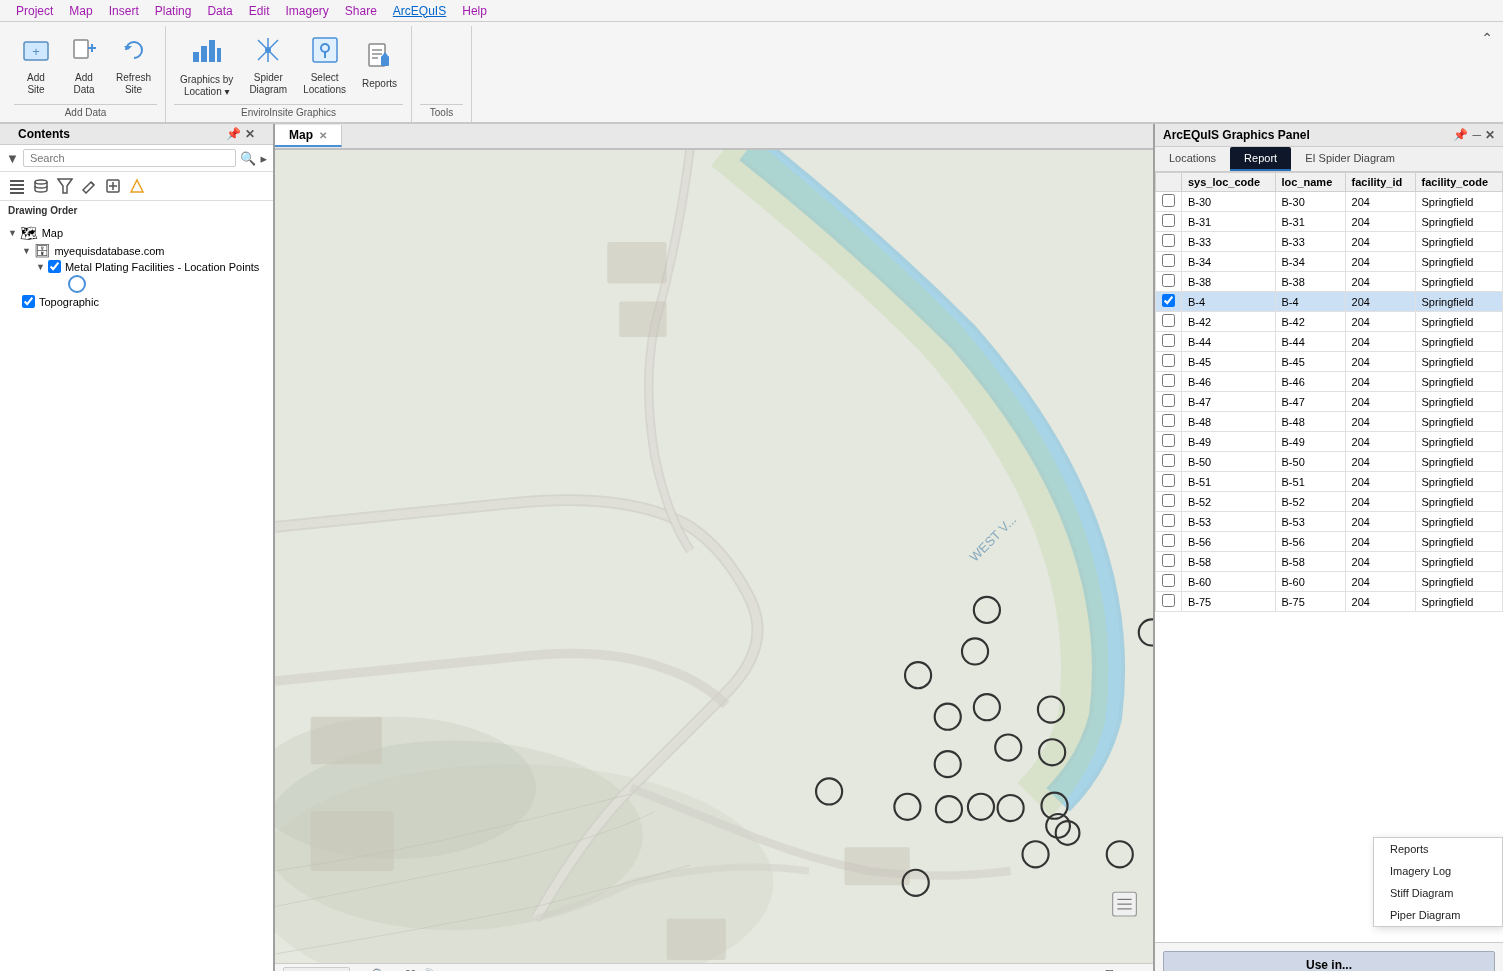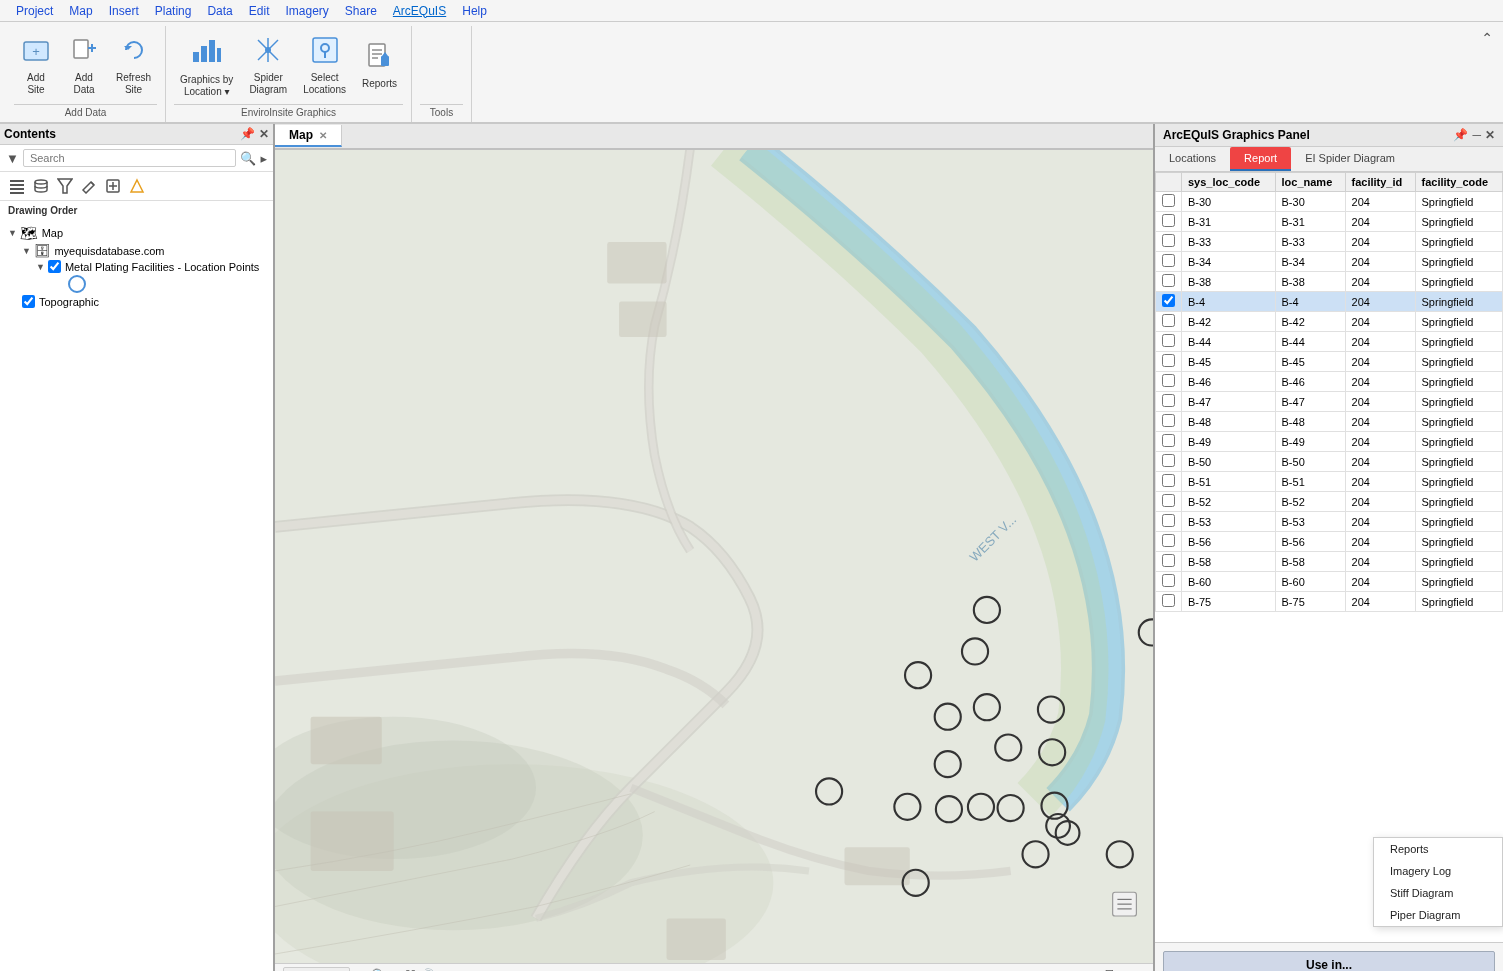--- a/index.html
+++ b/index.html
@@ -11,21 +11,21 @@
       align-items: center;
       background: #f5f5f5;
       border-bottom: 1px solid #ccc;
       padding: 2px 8px;
       height: 22px;
     }
     .menu-item {
       padding: 2px 8px;
       cursor: pointer;
       font-size: 12px;
-      color: #1d4ed8;
+      color: #a21caf;
     }
     .menu-item.active { text-decoration: underline; color: #0066cc; }
 
     
     .ribbon {
       background: #f5f5f5;
       border-bottom: 2px solid #c8c8c8;
       display: flex;
       flex-direction: column;
     }
@@ -88,21 +88,21 @@
       border-right: 2px solid #a0a0a0;
       display: flex;
       flex-direction: column;
       min-height: 0;
     }
     .panel-header {
       display: flex;
       align-items: center;
       justify-content: space-between;
       background: #e8e8e8;
-      padding: 3px 4px;
+      padding: 3px 18px;
       border-bottom: 1px solid #ccc;
       font-weight: bold;
       font-size: 12px;
     }
     .panel-header-icons { display: flex; gap: 4px; color: #555; }
     .panel-search {
       display: flex;
       align-items: center;
       padding: 4px 6px;
       border-bottom: 1px solid #ddd;
@@ -251,21 +251,21 @@
       border-bottom: 1px solid #ccc;
     }
     .gp-tab {
       padding: 5px 14px;
       font-size: 11px;
       cursor: pointer;
       border-bottom: 2px solid transparent;
       color: #444;
     }
     .gp-tab.active {
-      background: #ef4444;
+      background: #0f172a;
       color: #fff;
       border-bottom: 2px solid #2a70b9;
       border-radius: 2px 2px 0 0;
     }
     .gp-table {
       flex: 1;
       overflow-y: auto;
       font-size: 11px;
     }
     .gp-table table {

